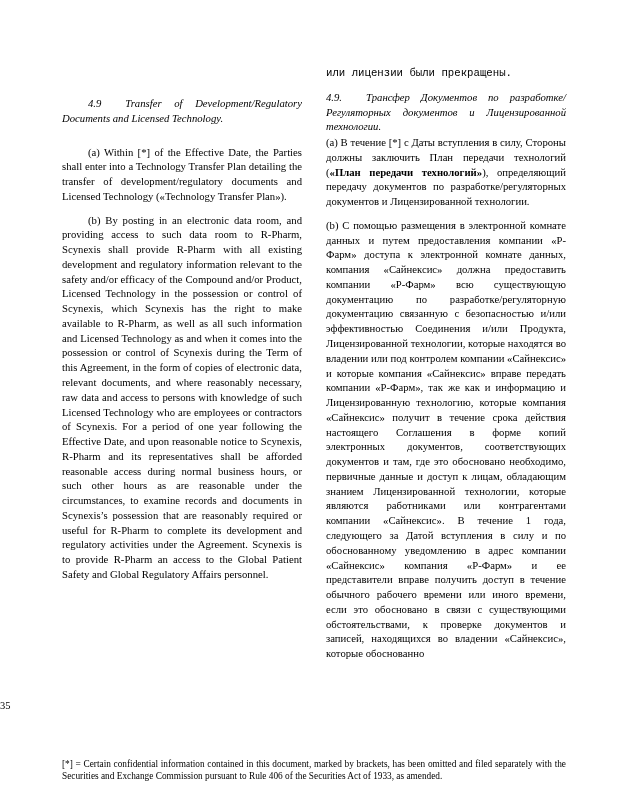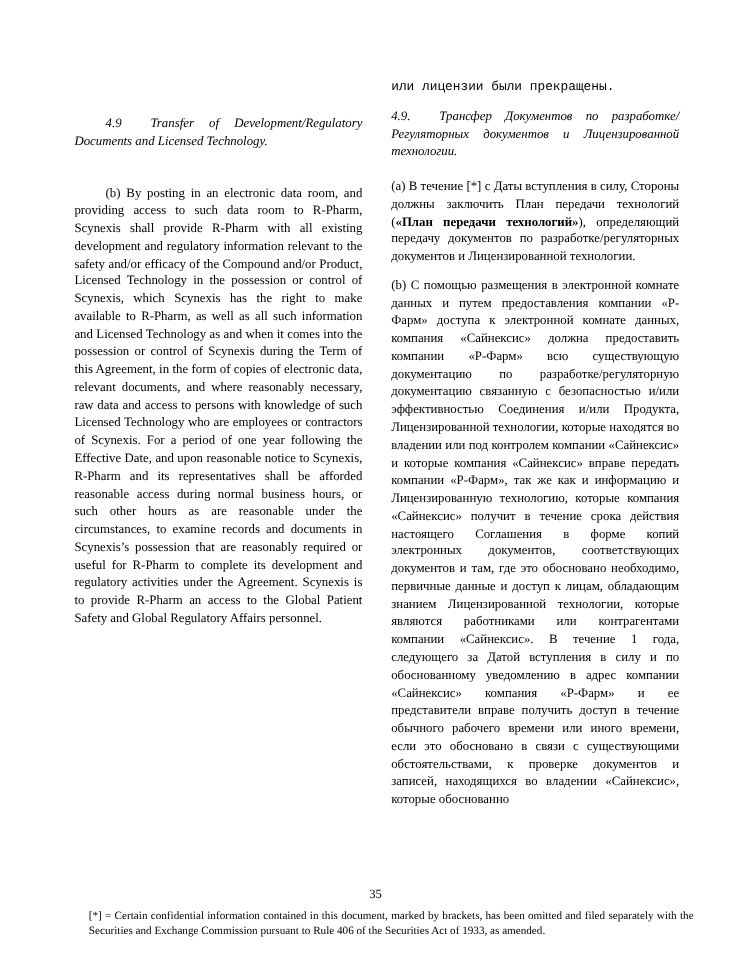--- a/index.html
+++ b/index.html
@@ -48,48 +48,47 @@
     text-align: justify;
   }
   p.indent {
     text-indent: 26px;
   }
   p.head-left {
     text-indent: 26px;
     margin-bottom: 19px;
   }
   p.head-right {
-    margin-bottom: 14px;
+    margin-bottom: 1px;
     font-family: Liberation Serif, serif;
   }
   .ital {
     font-style: italic;
   }
   .bold {
     font-weight: bold;
   }
   .spacer {
     height: 9px;
   }
   .tab-gap {
     display: inline-block;
     width: 24px;
   }
   .pagenum {
     position: absolute;
     left: 0;
-    top: 740px;
+    top: 700px;
     width: 626px;
-    text-align: center;
     font-size: 10.5px;
     font-family: Liberation Serif, serif;
   }
   .footnote {
     position: absolute;
-    left: 74px;
+    left: 62px;
     top: 758px;
     width: 504px;
     font-size: 9.3px;
     line-height: 1.33;
     text-align: justify;
   }
   .right-first {
     margin-bottom: 9px;
     font-family: Liberation Mono, monospace;
   }
@@ -98,20 +97,21 @@
 <body>
 
 <div class="page">
 
   <div class="columns">
 
     <div class="col left">
       <p class="head-left">
         <span class="ital">4.9</span><span class="tab-gap"></span><span class="ital">Transfer of Development/Regulatory Documents and Licensed Technology.</span>
       </p>
+      <p class="indent">(a)  Within [*] of the Effective Date, the Parties shall enter into a Technology Transfer Plan detailing the transfer of development/regulatory documents and Licensed Technology («Technology Transfer Plan»).</p>
       <div class="spacer"></div>
       <p class="indent">(b)  By posting in an electronic data room, and providing access to such data room to R-Pharm, Scynexis shall provide R-Pharm with all existing development and regulatory information relevant to the safety and/or efficacy of the Compound and/or Product, Licensed Technology in the possession or control of Scynexis, which Scynexis has the right to make available to R-Pharm, as well as all such information and Licensed Technology as and when it comes into the possession or control of Scynexis during the Term of this Agreement, in the form of copies of electronic data, relevant documents, and where reasonably necessary, raw data and access to persons with knowledge of such Licensed Technology who are employees or contractors of Scynexis. For a period of one year following the Effective Date, and upon reasonable notice to Scynexis, R-Pharm and its representatives shall be afforded reasonable access during normal business hours, or such other hours as are reasonable under the circumstances, to examine records and documents in Scynexis’s possession that are reasonably required or useful for R-Pharm to complete its development and regulatory activities under the Agreement. Scynexis is to provide R-Pharm an access to the Global Patient Safety and Global Regulatory Affairs personnel.</p>
     </div>
 
     <div class="col right">
       <p class="right-first">или лицензии были прекращены.</p>
       <p class="head-right">
         <span class="ital">4.9.</span><span class="tab-gap"></span><span class="ital">Трансфер Документов по разработке/Регуляторных документов и Лицензированной технологии.</span>
       </p>
       <p><span>(а) В течение [*] с Даты вступления в силу, Стороны должны заключить План передачи технологий (</span><span class="bold">«План передачи технологий»</span><span>), определяющий передачу документов по разработке/регуляторных документов и Лицензированной технологии.</span></p>

